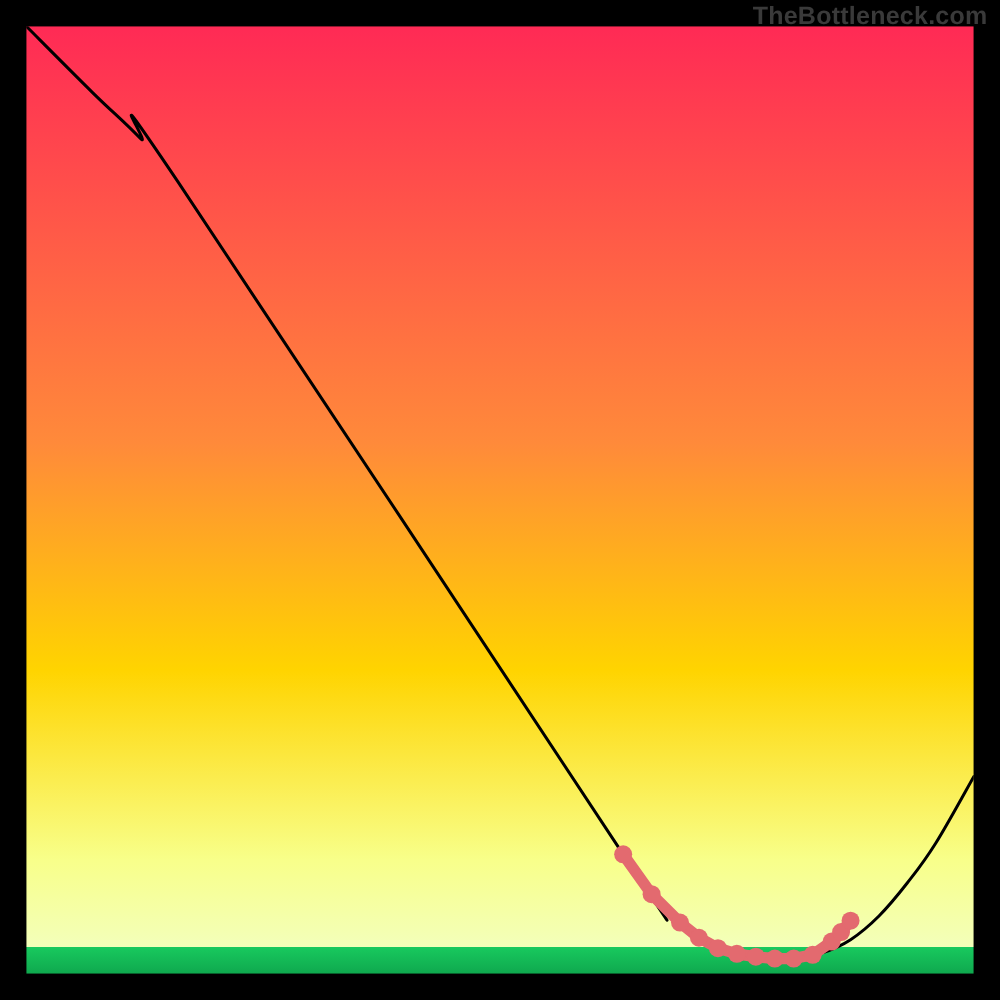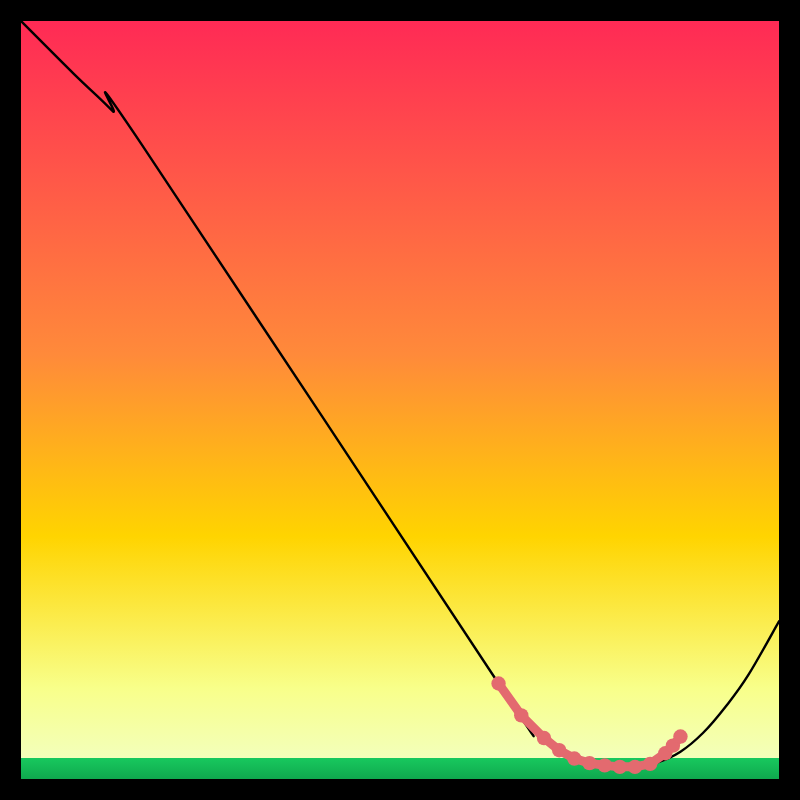--- a/index.html
+++ b/index.html
@@ -37,20 +37,21 @@
   svg {
     display: block;
     width: 758px;
     height: 758px;
   }
 </style>
 </head>
 <body>
 
 <div class="frame">
+  <div class="watermark">TheBottleneck.com</div>
 
   <div class="plot-wrap">
     <svg viewBox="0 0 758 758" preserveAspectRatio="none">
       <defs>
         <linearGradient id="bg-grad" x1="0" y1="0" x2="0" y2="1">
           <stop id="g0" offset="0%" stop-color="#ff2a55"></stop>
           <stop id="g1" offset="44%" stop-color="#ff8a3a"></stop>
           <stop id="g2" offset="68%" stop-color="#ffd400"></stop>
           <stop id="g3" offset="88%" stop-color="#f8ff8a"></stop>
           <stop id="g4" offset="97.2%" stop-color="#f3ffba"></stop>

